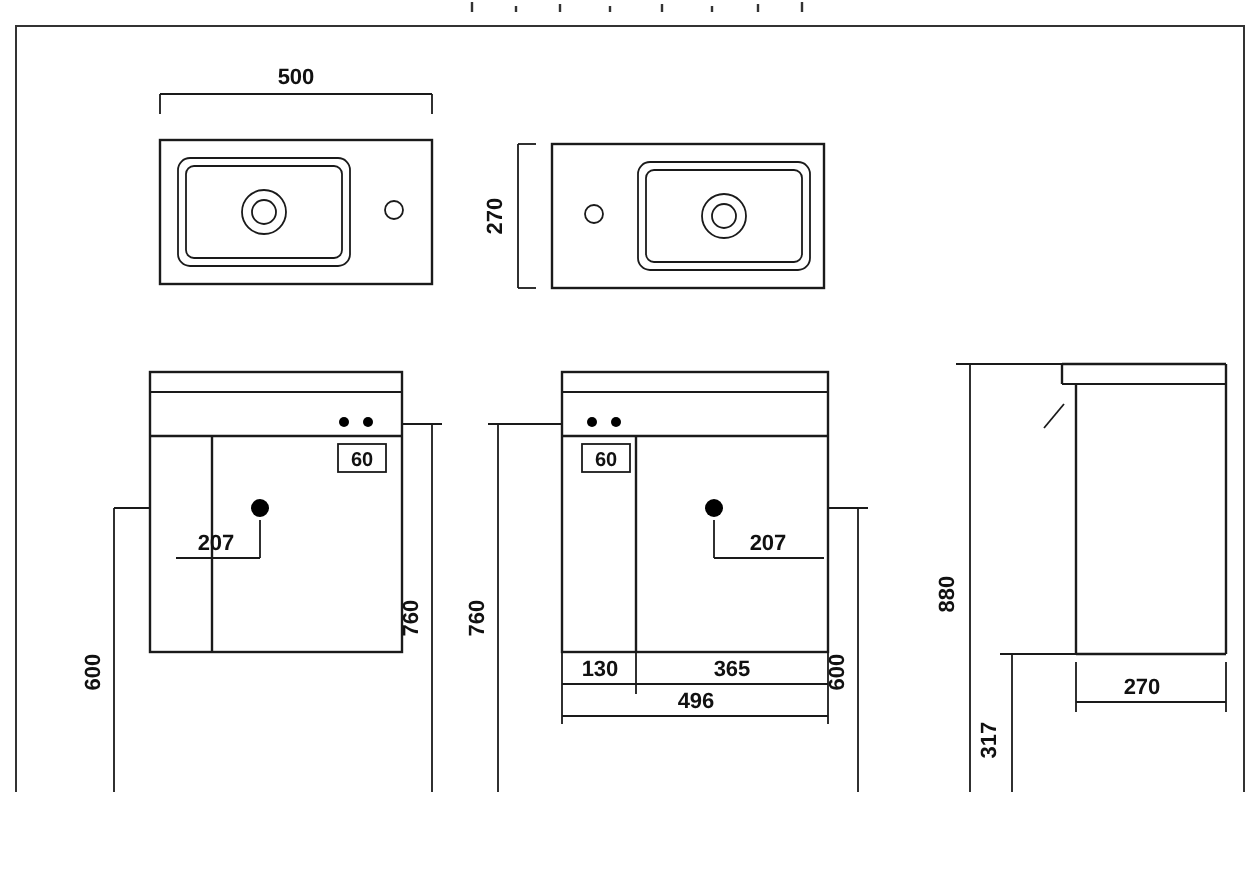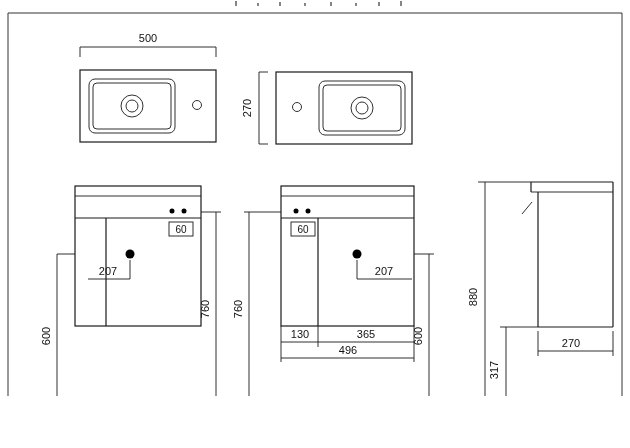--- a/index.html
+++ b/index.html
@@ -3,20 +3,21 @@
 <meta charset="utf-8">
 <style>
   html, body { margin: 0; padding: 0; background: #ffffff; }
   .sheet {
     position: relative;
     width: 630px;
     height: 396px;
     background: #ffffff;
     overflow: hidden;
     font-family: "Liberation Sans", sans-serif;
+    font-weight: bold;
   }
   svg { display: block; }
   .ln   { stroke: #1a1a1a; stroke-width: 1.2; fill: none; }
   .thin { stroke: #1a1a1a; stroke-width: 0.9; fill: none; }
   .dim  { stroke: #1a1a1a; stroke-width: 0.9; fill: none; }
   .frame { stroke: #333333; stroke-width: 1; fill: none; }
   .floor { stroke: #000000; stroke-width: 2; fill: none; }
   .dot  { fill: #000000; stroke: none; }
   text {
     font-family: "Liberation Sans", "DejaVu Sans", sans-serif;

